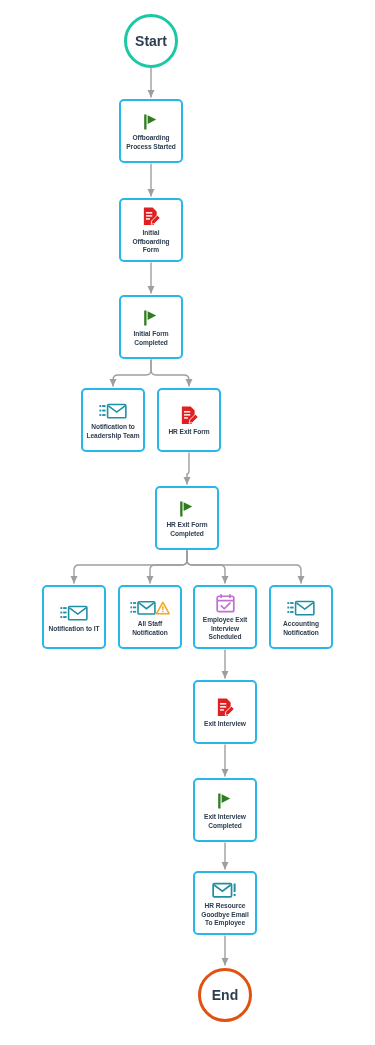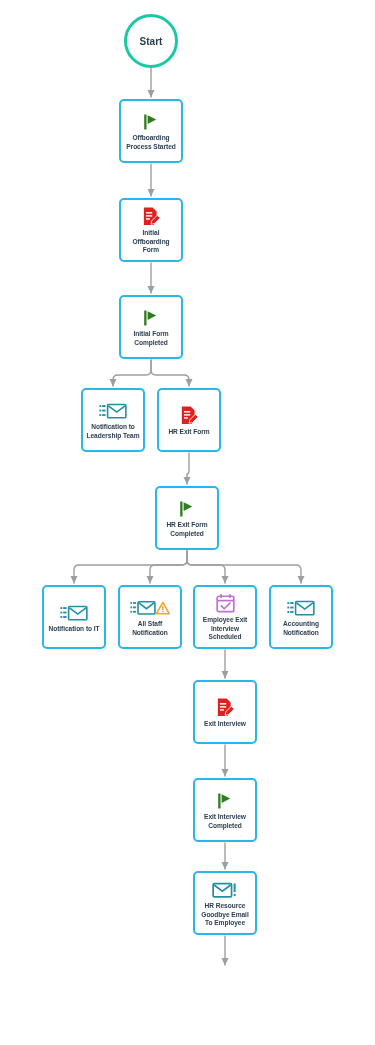--- a/index.html
+++ b/index.html
@@ -56,21 +56,21 @@
   }
   .terminator {
     width: 54px;
     height: 54px;
     border-radius: 50%;
     background: #ffffff;
     border: 3px solid #19c9a4;
   }
   .terminator.end { border-color: #e0520f; }
   .terminator .label {
-    font-size: 10px;
+    font-size: 14px;
     font-weight: bold;
     color: #2d3d4f;
   }
 </style>
 </head>
 <body>
 
 <div id="canvas">
 
   <svg id="edges" viewBox="0 0 375 1045">
@@ -275,14 +275,17 @@
       <svg width="26" height="18" viewBox="0 0 27 19">
         <rect x="1.0" y="2.8" width="19.4" height="14.0" rx="1.2" fill="none" stroke="#1f8fa4" stroke-width="1.8"></rect>
         <path d="M2.0,4.2 L10.7,10.7 L19.4,4.2" fill="none" stroke="#1f8fa4" stroke-width="1.8"></path>
         <rect x="22.6" y="2.6" width="2.1" height="9.0" fill="#1f8fa4"></rect>
         <rect x="22.6" y="13.6" width="2.1" height="2.3" fill="#1f8fa4"></rect>
       </svg>
     </span>
     <span class="label">HR Resource Goodbye Email To Employee</span>
   </div>
 
+  <div class="node terminator end" style="left:198px; top:968px;">
+    <span class="label">End</span>
+  </div>
 
 </div>
 
 </body></html>

